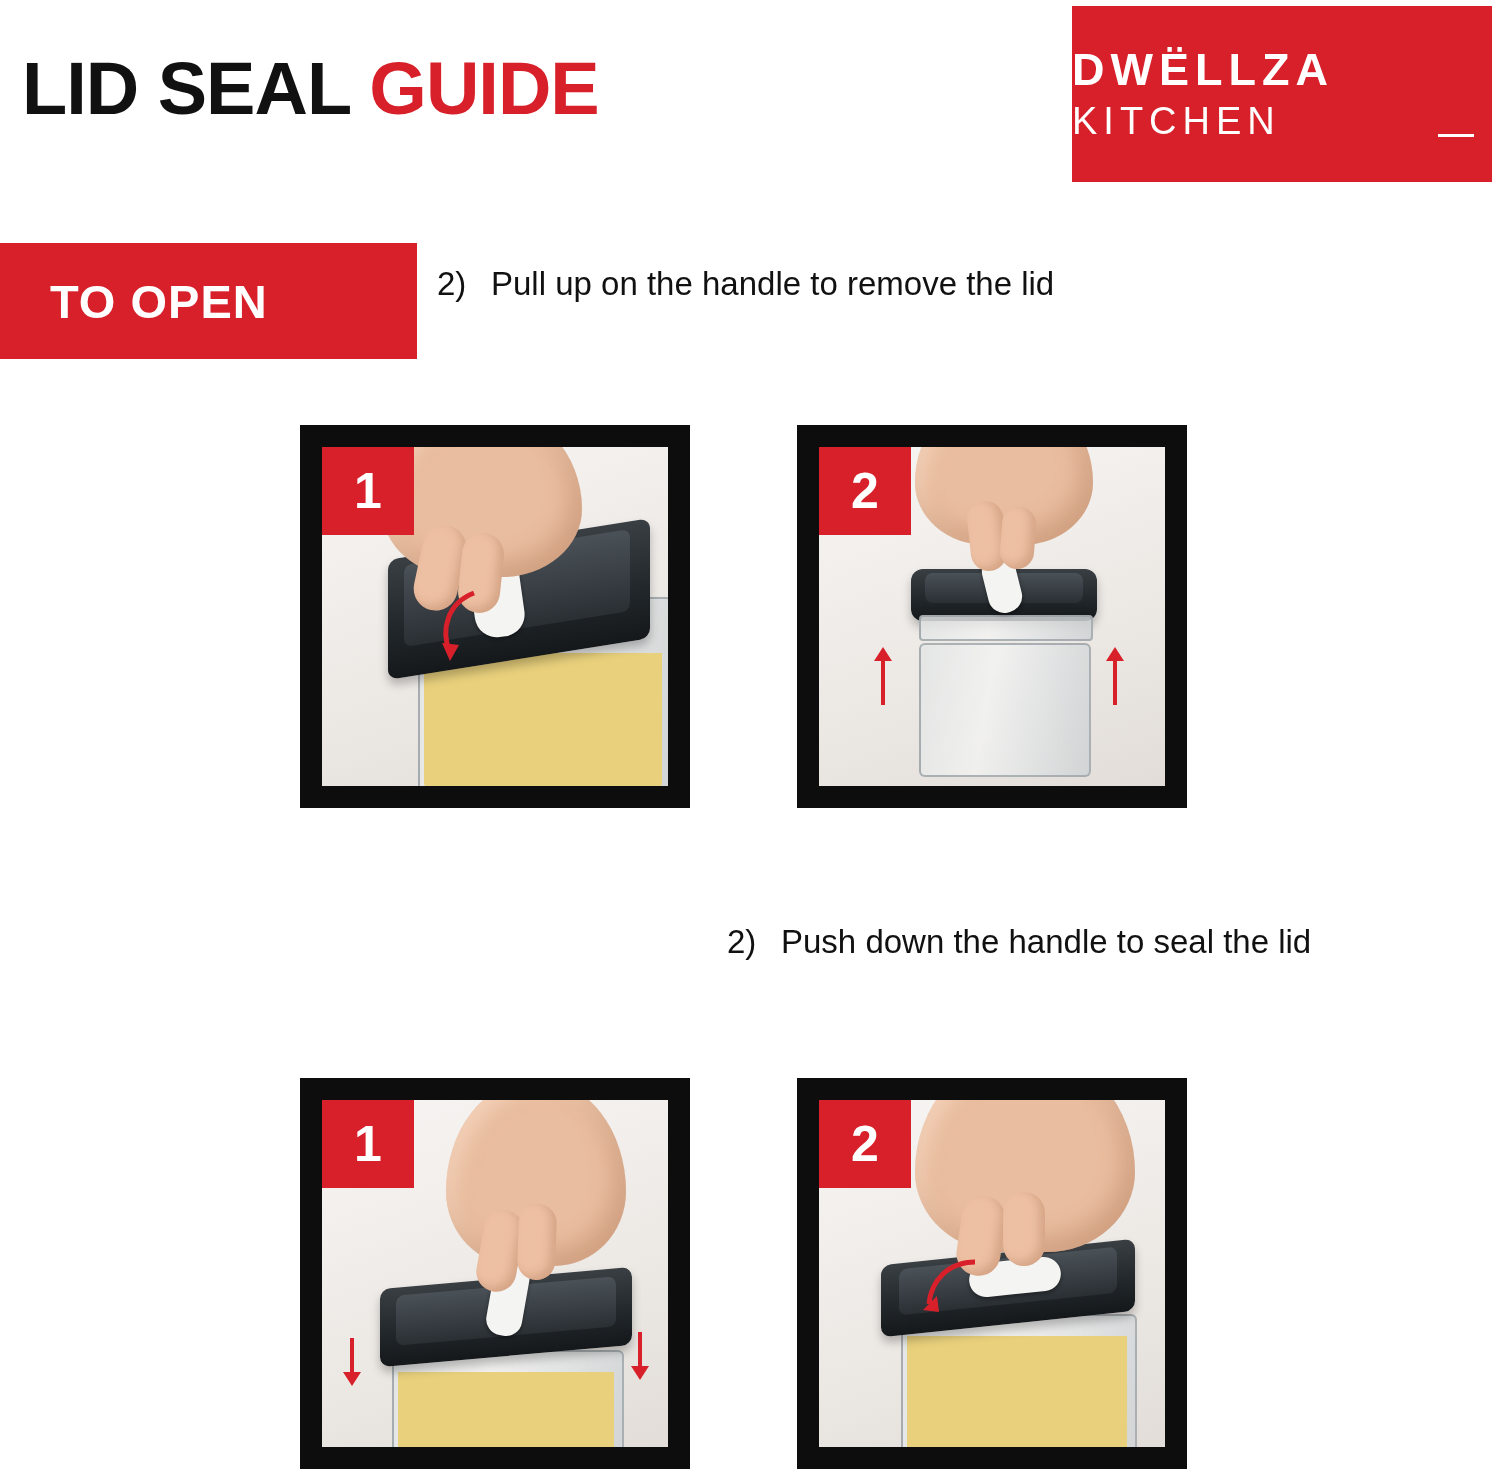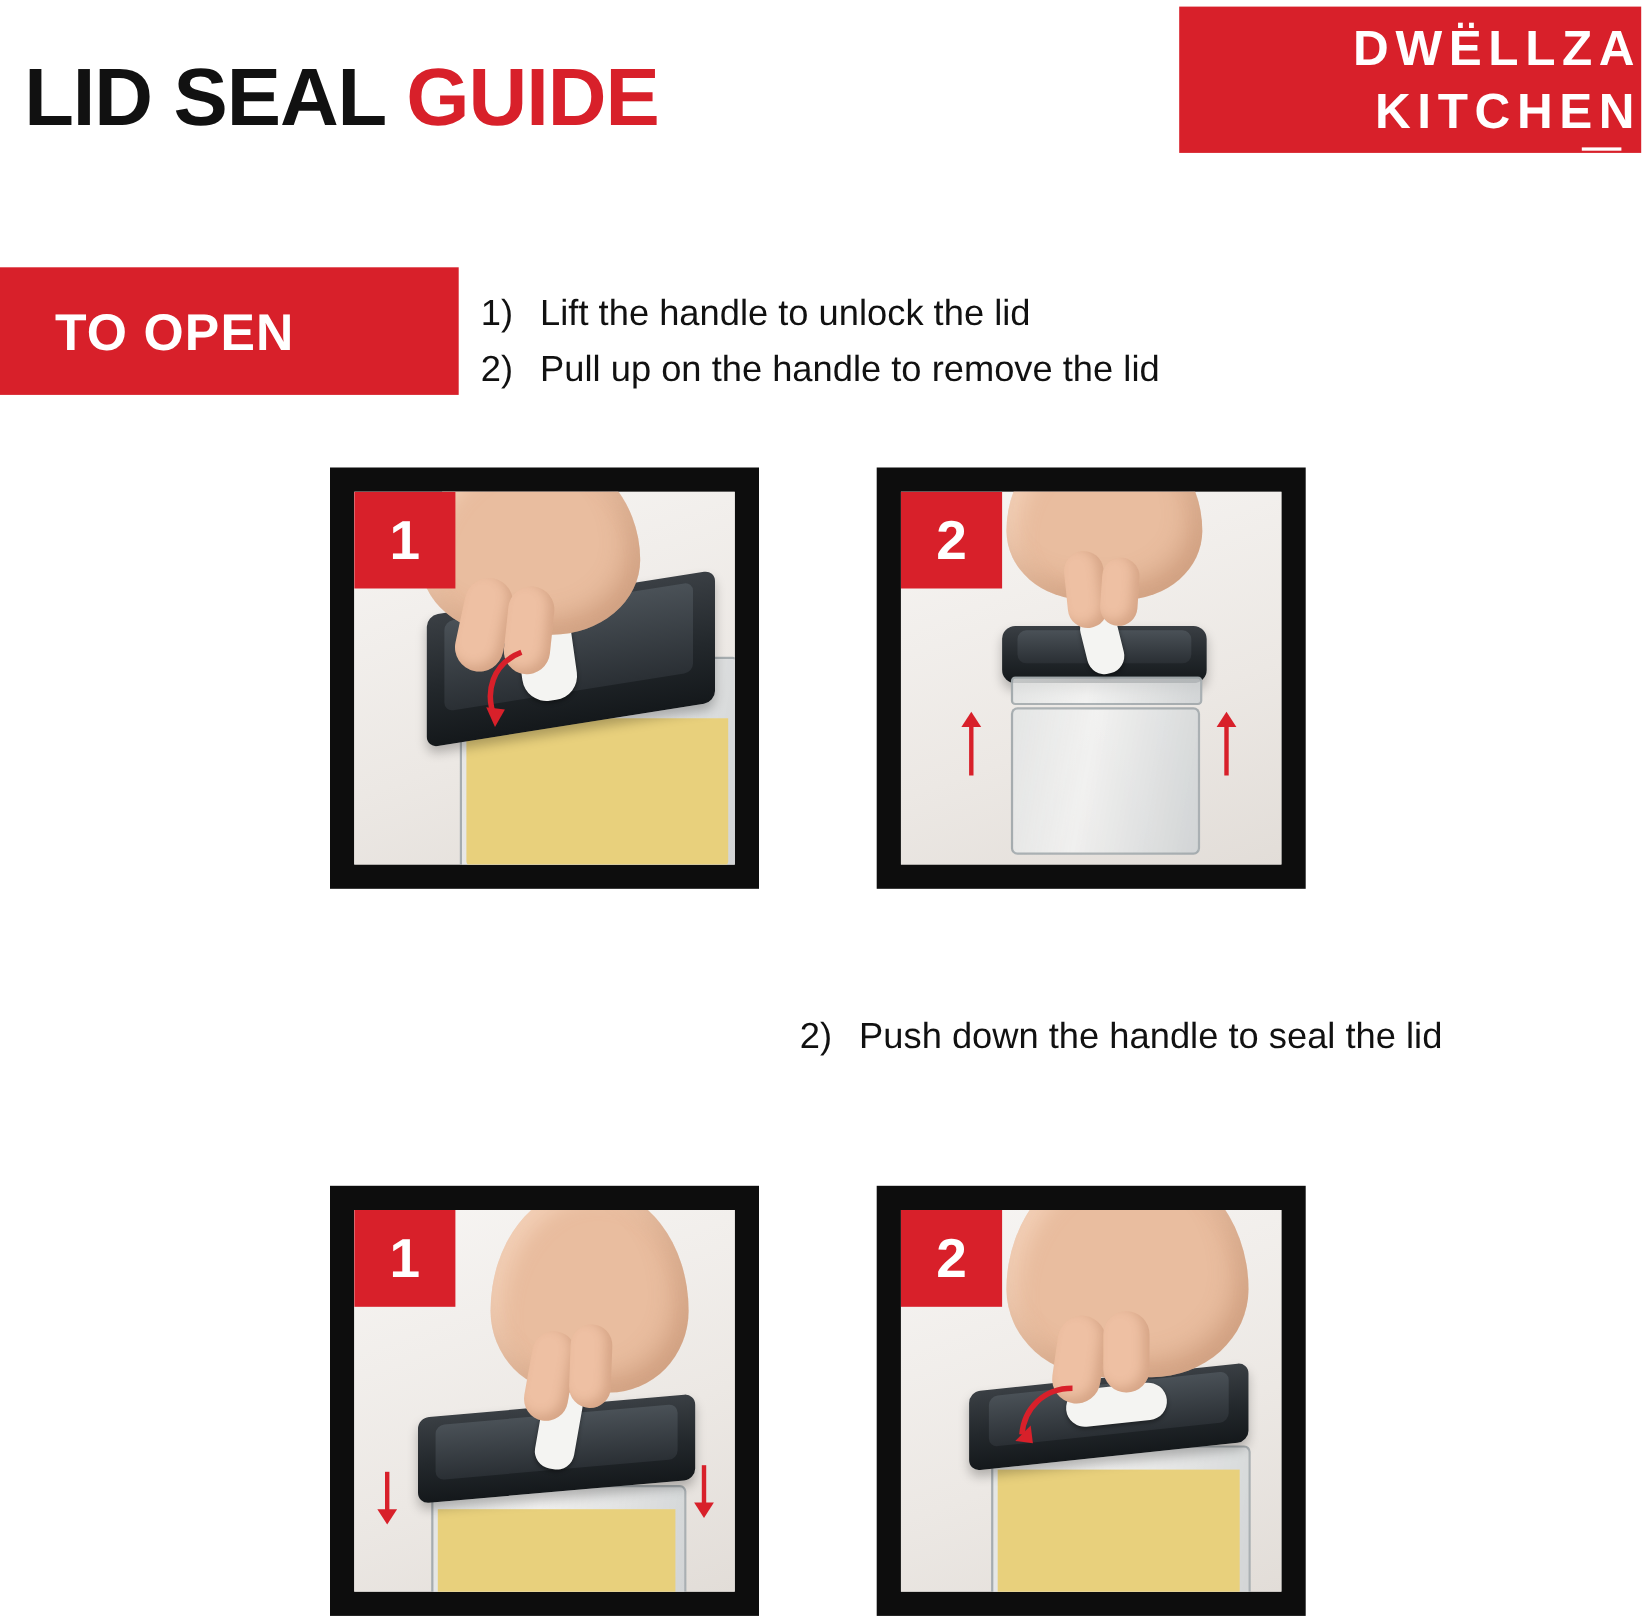--- a/index.html
+++ b/index.html
@@ -34,37 +34,37 @@
   }
   .title .accent {
     color: #d8202a;
   }
 
   .logo-box {
     position: absolute;
     right: 8px;
     top: 6px;
     width: 420px;
-    height: 133px;
+    height: 176px;
     background: #d8202a;
     color: #ffffff;
     display: flex;
     flex-direction: column;
     justify-content: center;
-    align-items: flex-end;
+    align-items: flex-start;
   }
   .logo-line1 {
     font-size: 45px;
     font-weight: bold;
     letter-spacing: 6px;
     line-height: 1.25;
   }
   .logo-line2 {
-    font-size: 45px;
-    font-weight: bold;
+    font-size: 38px;
+    font-weight: normal;
     letter-spacing: 6px;
     line-height: 1.25;
     position: relative;
   }
   .logo-rule {
     position: absolute;
     right: 18px;
     top: 128px;
     width: 36px;
     height: 3px;
@@ -244,23 +244,20 @@
   <div class="logo-box">
     <div class="logo-line1">DWËLLZA</div>
     <div class="logo-line2">KITCHEN</div>
     <div class="logo-rule"></div>
   </div>
 
   <div class="banner" id="banner-open">TO OPEN</div>
 
   <div class="steps" id="steps-open">
     <div class="step-line">
-      <span class="step-num">1)</span><span>Lift the handle to unlock the lid</span>
-    </div>
-    <div class="step-line">
       <span class="step-num">2)</span><span>Pull up on the handle to remove the lid</span>
     </div>
   </div>
 
   <div class="frame" id="frame-open-1">
     <div class="frame-inner">
       <div class="photo-bg"></div>
 
       <div class="container-body" style="left:96px; top:150px; width:250px; height:195px;"></div>
       <div class="pasta" style="left:102px; top:206px; width:238px; height:135px; border-radius:0 0 5px 5px;"></div>

